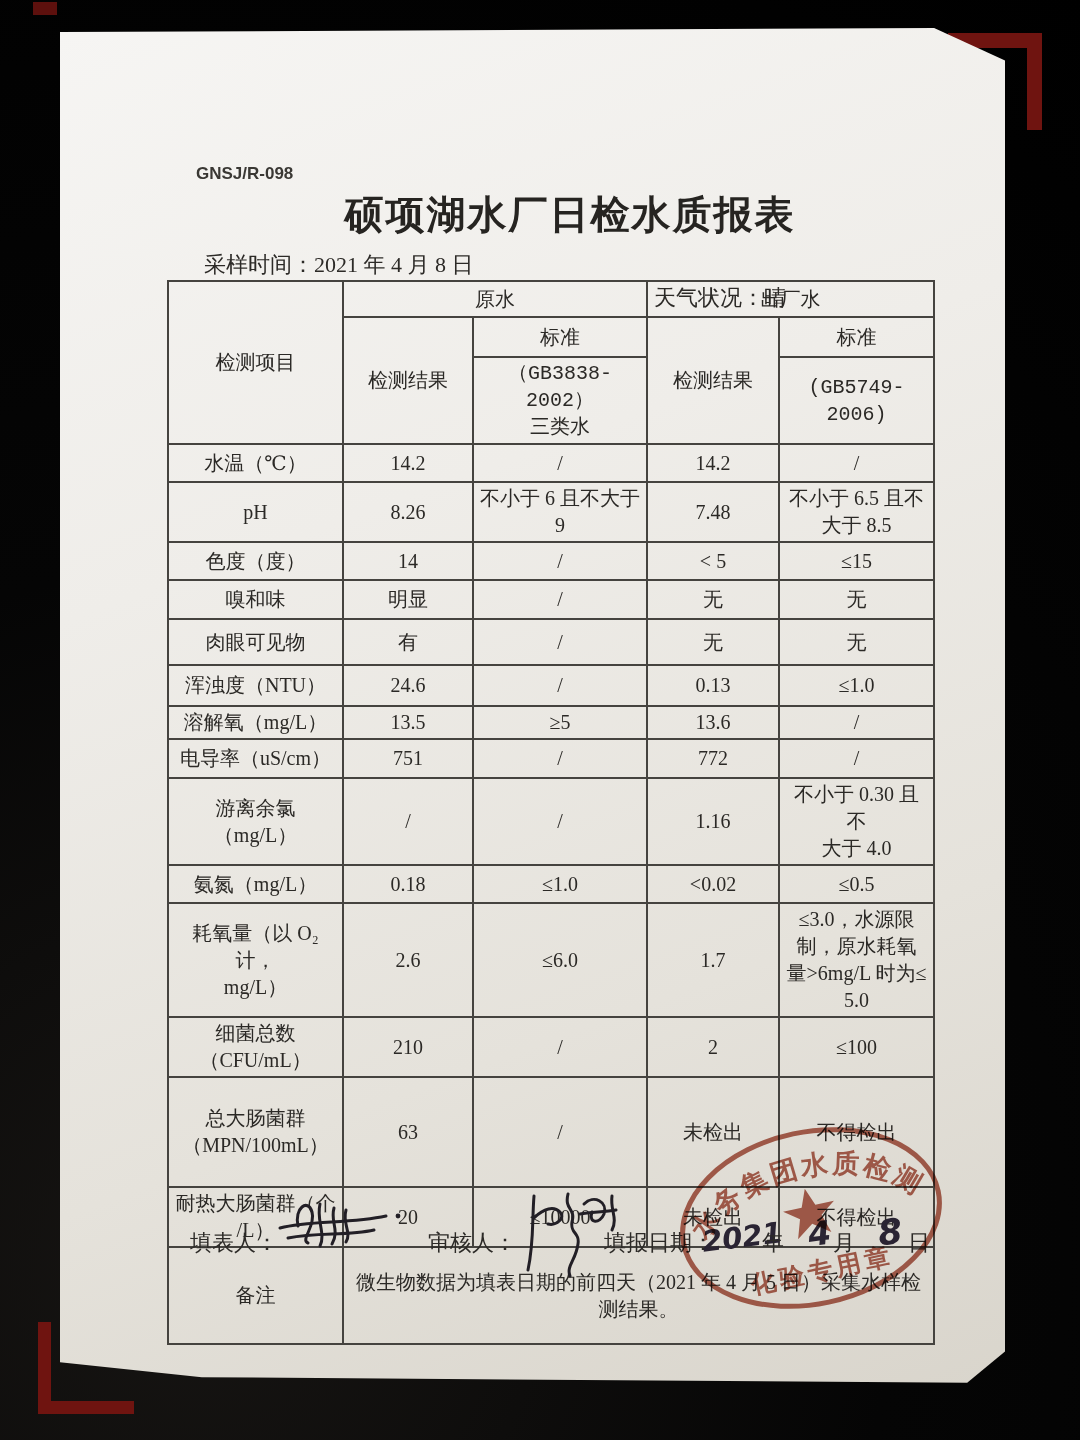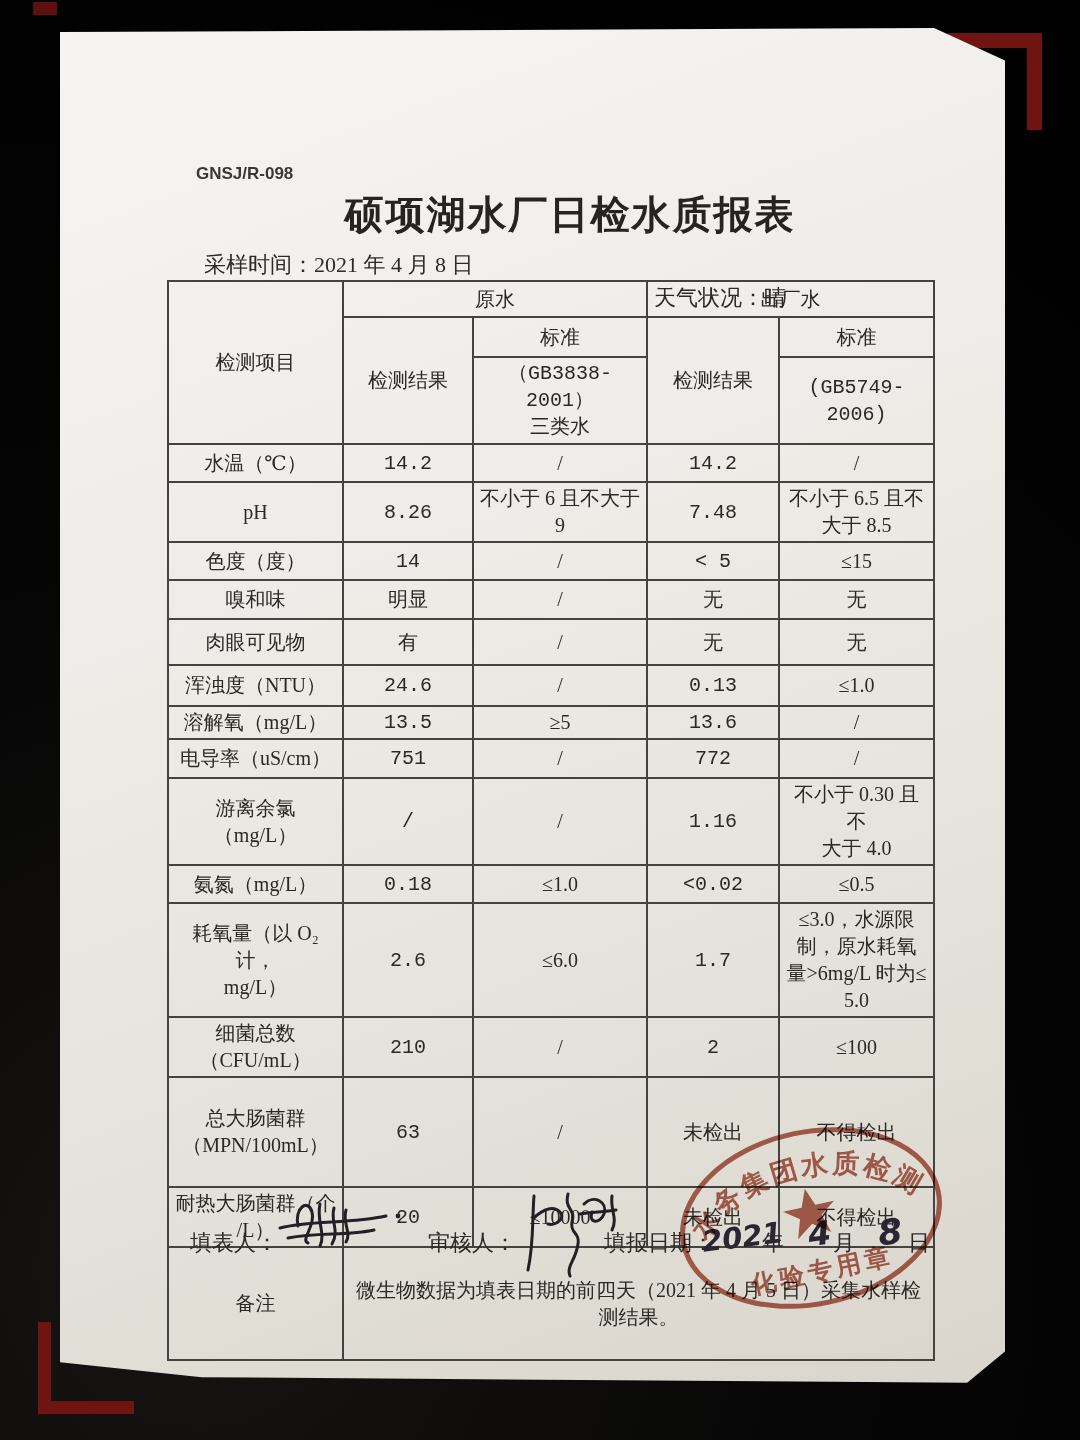--- a/index.html
+++ b/index.html
@@ -17,21 +17,21 @@
     font-size:39px;font-weight:700;letter-spacing:2px;color:#262421;}
   .sample-row{position:absolute;left:0;top:222px;width:945px;font-size:22px;color:#2c2a27;}
   .sample-row .sampling{position:absolute;left:144px;white-space:nowrap;}
   .sample-row .weather{position:absolute;left:594px;white-space:nowrap;margin-top:33px;}
   
   table.report{position:absolute;left:107px;top:252px;width:768px;
     border-collapse:collapse;table-layout:fixed;}
   table.report td{border:2px solid #45433f;text-align:center;vertical-align:middle;
     padding:2px 5px;font-size:20px;color:#2b2926;white-space:pre-line;line-height:1.35;}
   td.gb-ref{font-family:"Liberation Mono","DejaVu Sans Mono",monospace;font-size:19px;}
-  td.num{font-family:Liberation Mono, monospace;margin-top:44px;}
+  td.num{font-family:Liberation Serif, serif;margin-top:44px;}
   td.remark-text{text-align:left;padding:6px 12px;line-height:1.55;}
   
   .footer{position:absolute;left:0;top:0;width:1022px;height:1356px;pointer-events:none;}
   .footer .lbl{position:absolute;font-size:22px;color:#2c2a27;white-space:nowrap;}
   .sig{position:absolute;}
   .sig path{stroke:#221f26;stroke-width:3;fill:none;stroke-linecap:round;}
   .hand{position:absolute;font-family:"DejaVu Sans",sans-serif;font-style:italic;font-weight:700;
     color:#2a2433;transform:rotate(-7deg);}
   
   .stamp{position:absolute;left:590px;top:1068px;width:322px;height:244px;
@@ -79,21 +79,21 @@
         <td colspan="2">原水</td>
         <td colspan="2">出厂水</td>
       </tr>
       <tr style="height:40px">
         <td rowspan="2">检测结果</td>
         <td>标准</td>
         <td rowspan="2">检测结果</td>
         <td>标准</td>
       </tr>
       <tr style="height:52px">
-        <td class="gb-ref">（GB3838-2001）
+        <td class="gb-ref">（GB3838-2002）
 三类水</td>
         <td class="gb-ref">(GB5749-2006)</td>
       </tr>
       <tr style="height:38px">
         <td>水温（℃）</td>
         <td class="num">14.2</td>
         <td>/</td>
         <td class="num">14.2</td>
         <td>/</td>
       </tr>
@@ -190,21 +190,21 @@
         <td>不得检出</td>
       </tr>
       <tr style="height:45px">
         <td>耐热大肠菌群（个
 /L）</td>
         <td class="num">20</td>
         <td>≤10000</td>
         <td>未检出</td>
         <td>不得检出</td>
       </tr>
-      <tr style="height:113px">
+      <tr style="height:97px">
         <td>备注</td>
         <td colspan="4" class="remark-text">微生物数据为填表日期的前四天（2021 年 4 月 5 日）采集水样检测结果。</td>
       </tr>
     </tbody>
       </table>
 
     <div class="footer">
       <span class="lbl" style="left:130px;top:1200px">填表人：</span>
       <svg class="sig" style="left:216px;top:1158px" width="130" height="78" viewBox="0 0 130 78">
         <path d="M22 40 C18 22 32 12 36 26 C40 40 24 54 32 57"></path>

